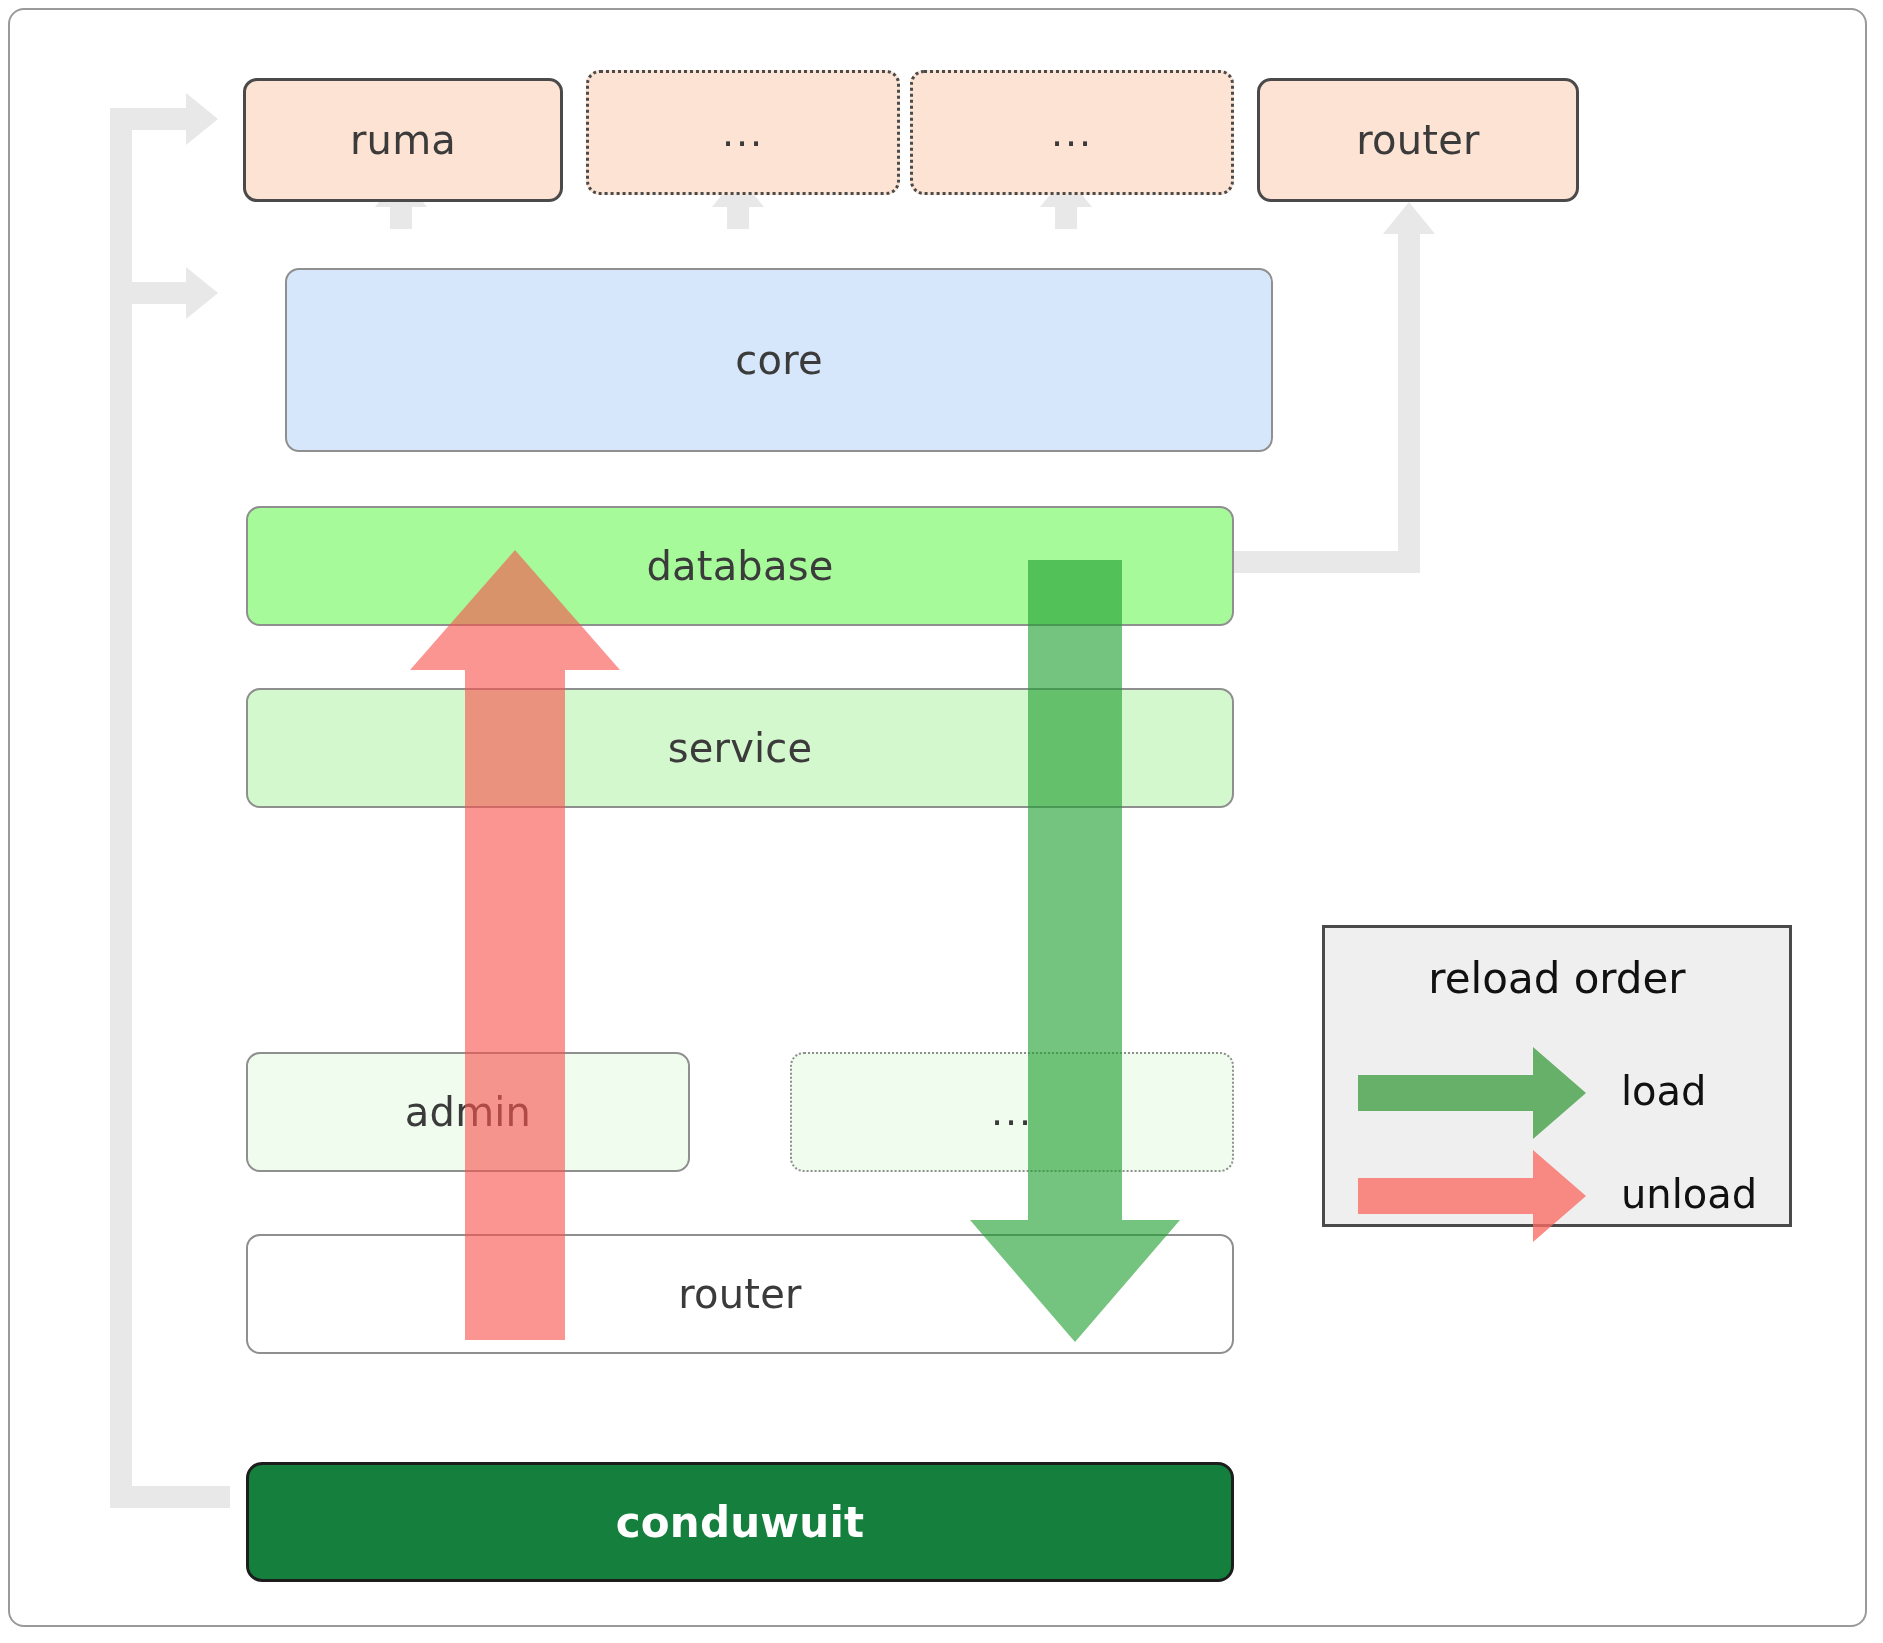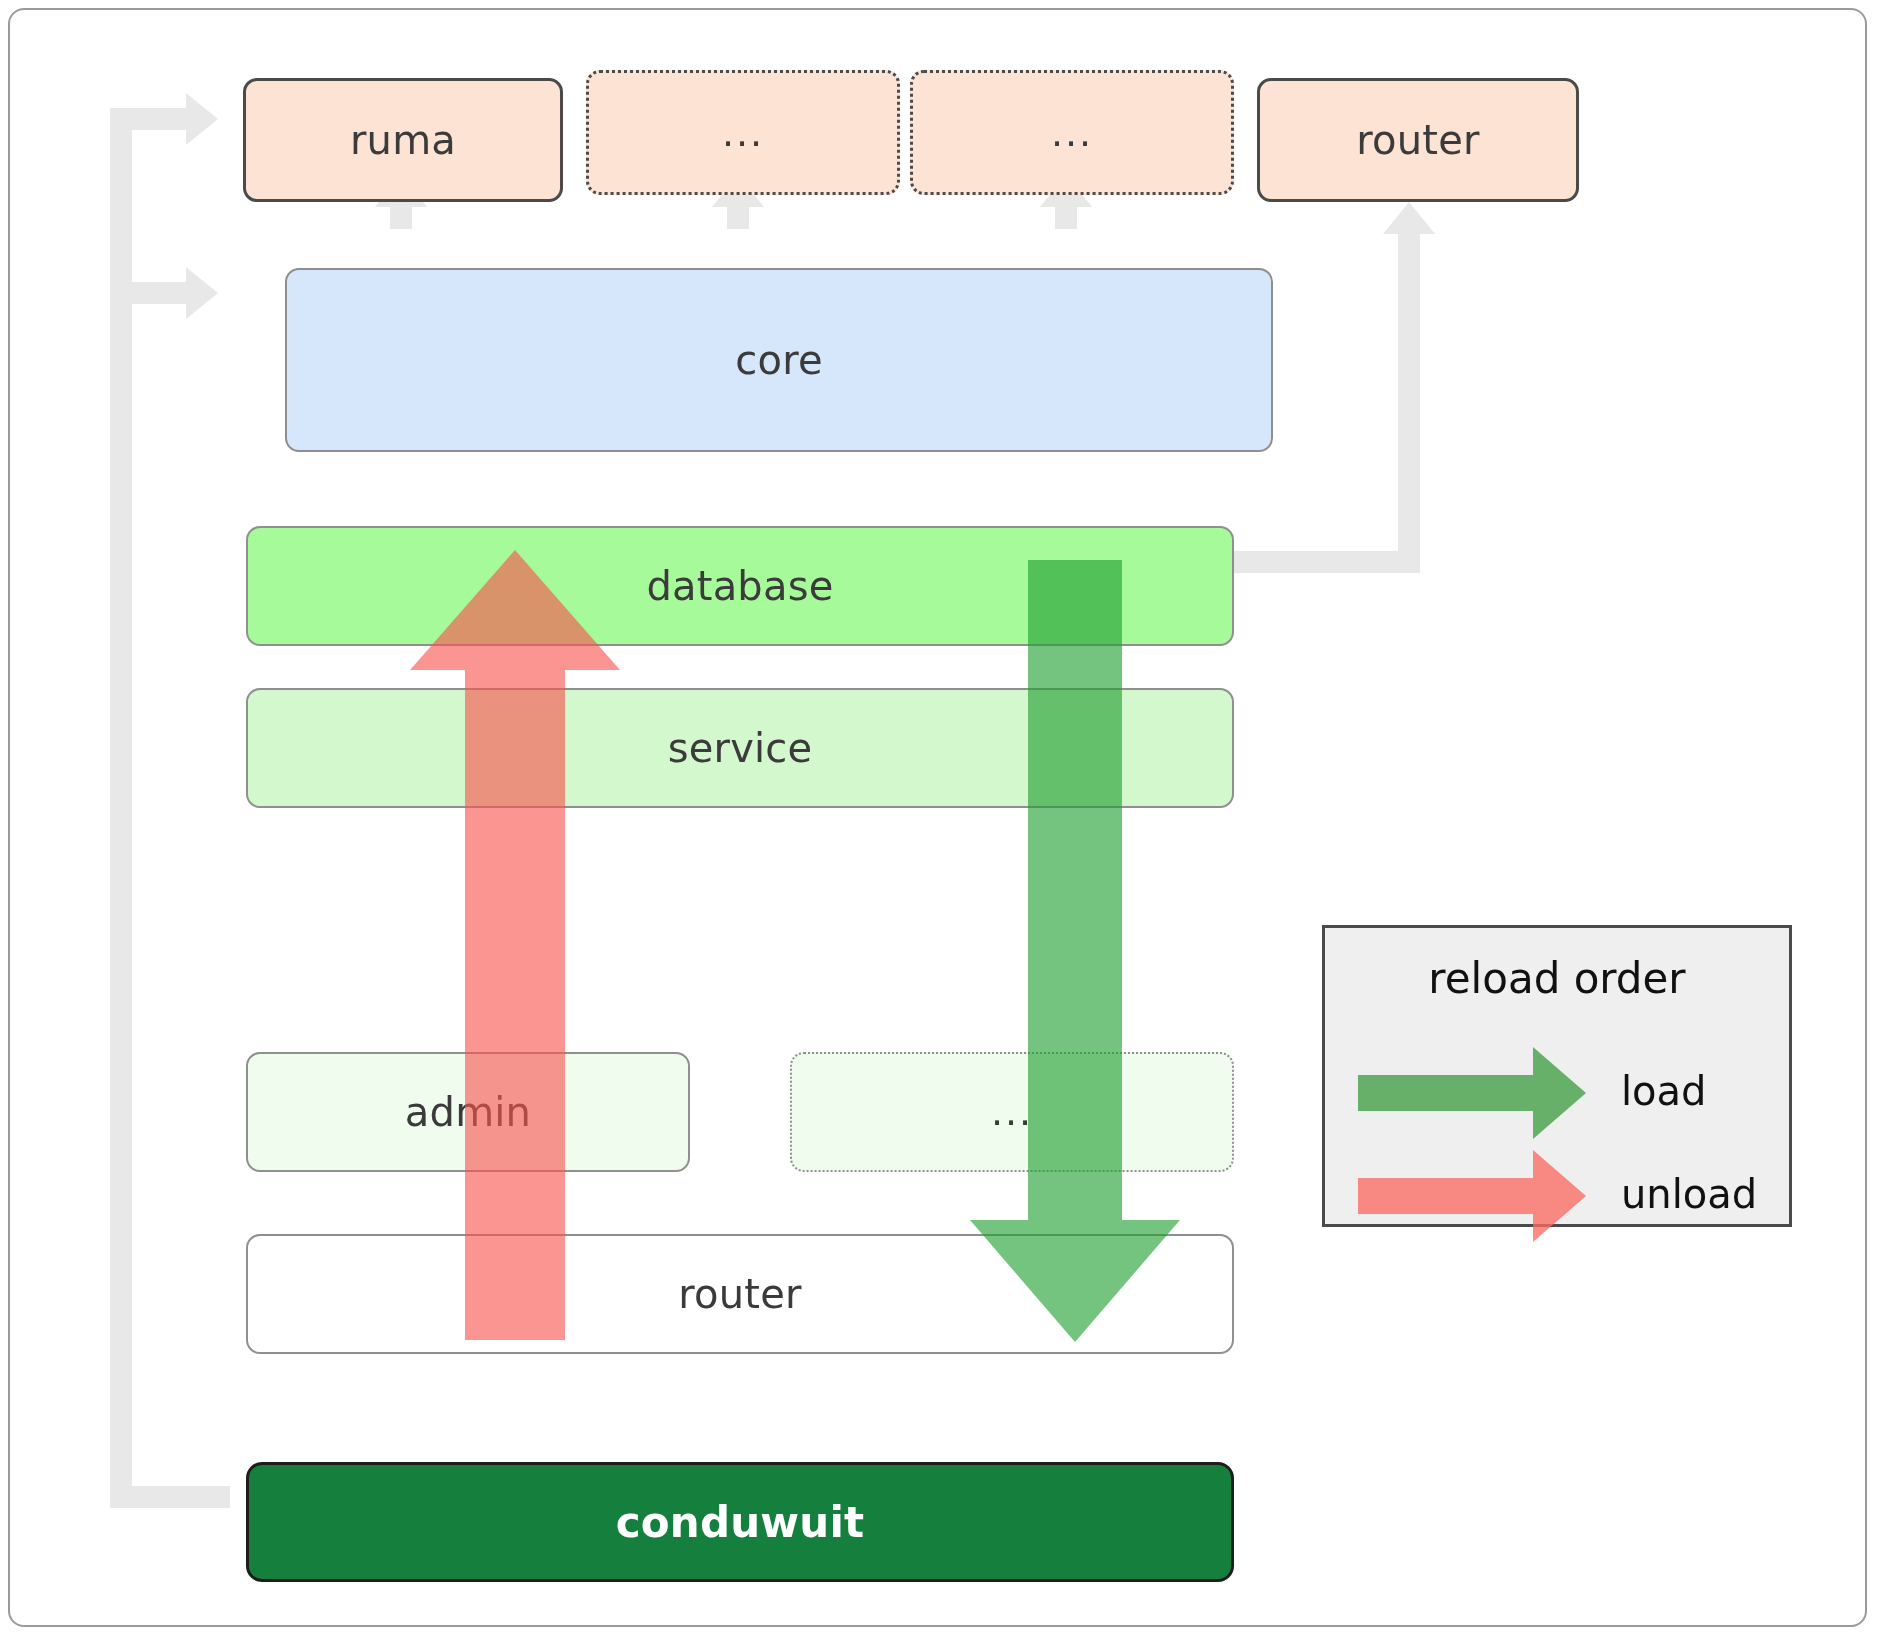--- a/index.html
+++ b/index.html
@@ -150,21 +150,21 @@
   </div>
 
   <div class="node solid-dark" id="rocksdb-node" style="left:1257px; top:78px; width:322px; height:124px; background:#fde3d3;">
     <span>router</span>
   </div>
 
   <div class="node solid-gray" id="core-node" style="left:246px; top:268px; width:988px; height:184px; background:#d6e7fb;margin-left:39px;">
     <span>core</span>
   </div>
 
-  <div class="node solid-gray" id="database-node" style="left:246px; top:506px; width:988px; height:120px; background:#a6fa9a;margin-top:20px;">
+  <div class="node solid-gray" id="database-node" style="left:246px; top:506px; width:988px; height:120px; background:#a6fa9a;">
     <span>database</span>
   </div>
 
   <div class="node solid-gray" id="service-node" style="left:246px; top:688px; width:988px; height:120px; background:#d4f8cd;">
     <span>service</span>
   </div>
 
 
   <div class="node solid-gray" id="admin-node" style="left:246px; top:1052px; width:444px; height:120px; background:#f0fdee;">
     <span>admin</span>

